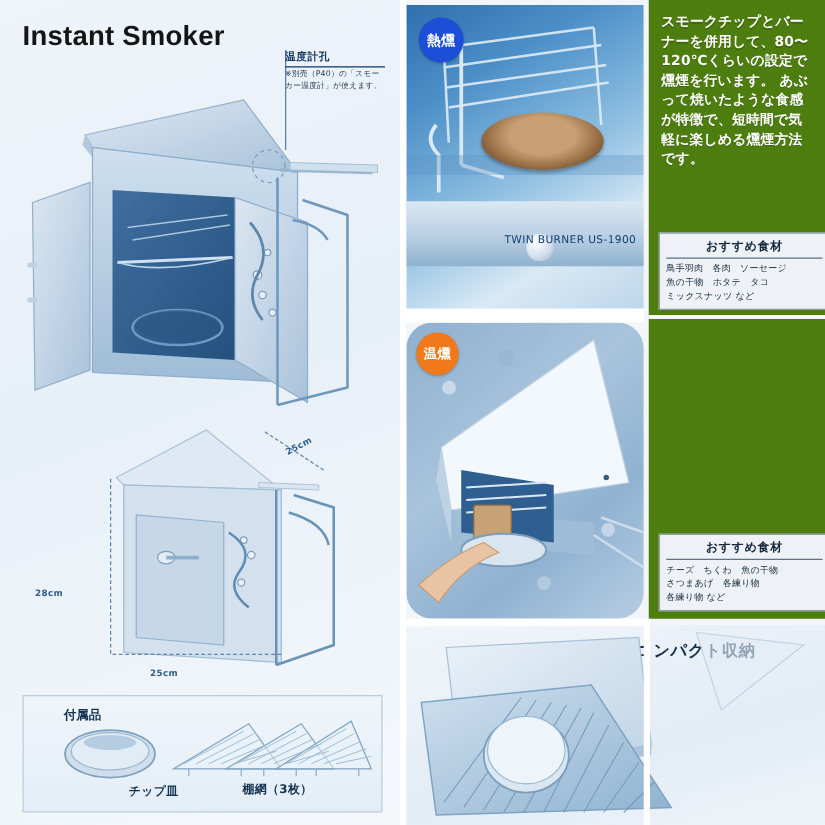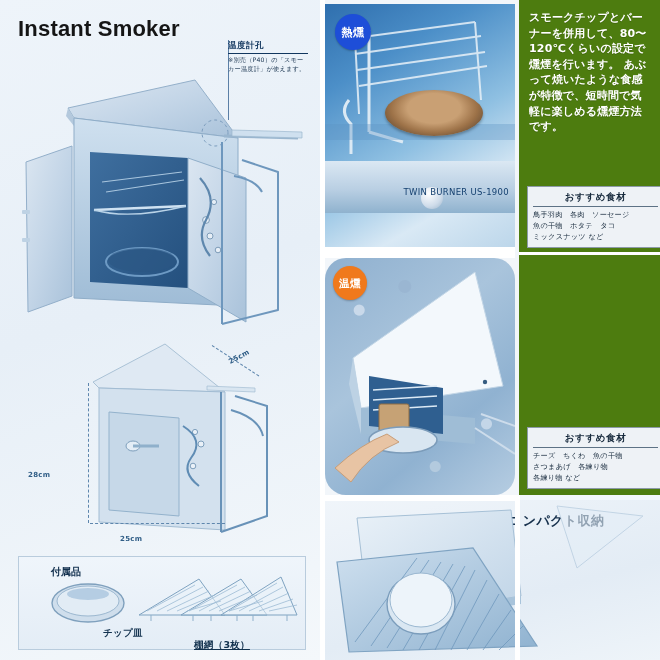--- a/index.html
+++ b/index.html
@@ -39,21 +39,21 @@
   .dl-v{left:88px;top:383px;width:0;height:140px;border-left:1px dashed #5e86ad;}
   .dl-h{left:90px;top:523px;width:135px;height:0;border-top:1px dashed #5e86ad;}
   .dl-d{left:212px;top:345px;width:56px;height:0;border-top:1px dashed #5e86ad;transform:rotate(33deg);transform-origin:left center;}
 
   
   .acc-box{position:absolute;left:18px;top:556px;width:286px;height:92px;
      background:linear-gradient(180deg,#eff5fb,#e4edf6);border:1px solid #b9ccdd;}
   .acc-title{position:absolute;left:12px;top:8px;font-size:10px;font-weight:bold;color:#13314f;margin-left:20px;}
   .acc-cap{position:absolute;font-size:9.5px;color:#12314e;font-weight:bold;letter-spacing:.3px;margin-left:44px;}
   .acc-cap-1{left:40px;top:70px;}
-  .acc-cap-2{left:131px;top:82px;text-decoration:underline;}
+  .acc-cap-2{left:131px;top:68px;}
 
   
   .photo{position:absolute;overflow:hidden;}
   .photo-hot{left:325px;top:4px;width:190px;height:243px;}
   .photo-warm{left:325px;top:258px;width:190px;height:237px;border-radius:21px;}
 
   .ph-hot-bg{position:absolute;inset:0;
      background:linear-gradient(150deg,#2f6fae 0%,#4c8fc8 25%,#8fc0e2 55%,#d9e9f5 78%,#bcd6ea 100%);}
   .ph-warm-bg{position:absolute;inset:0;
      background:

